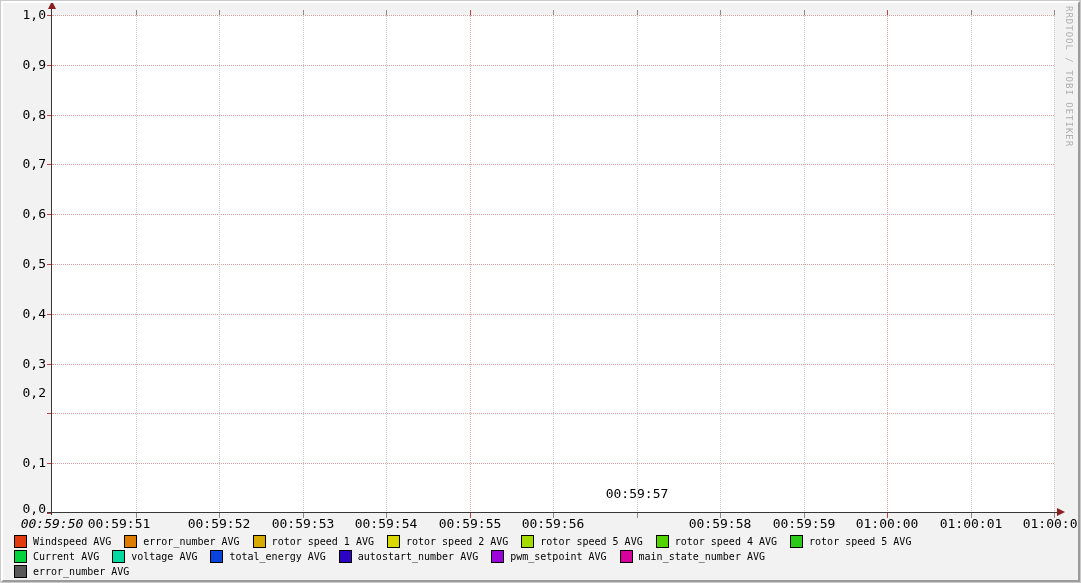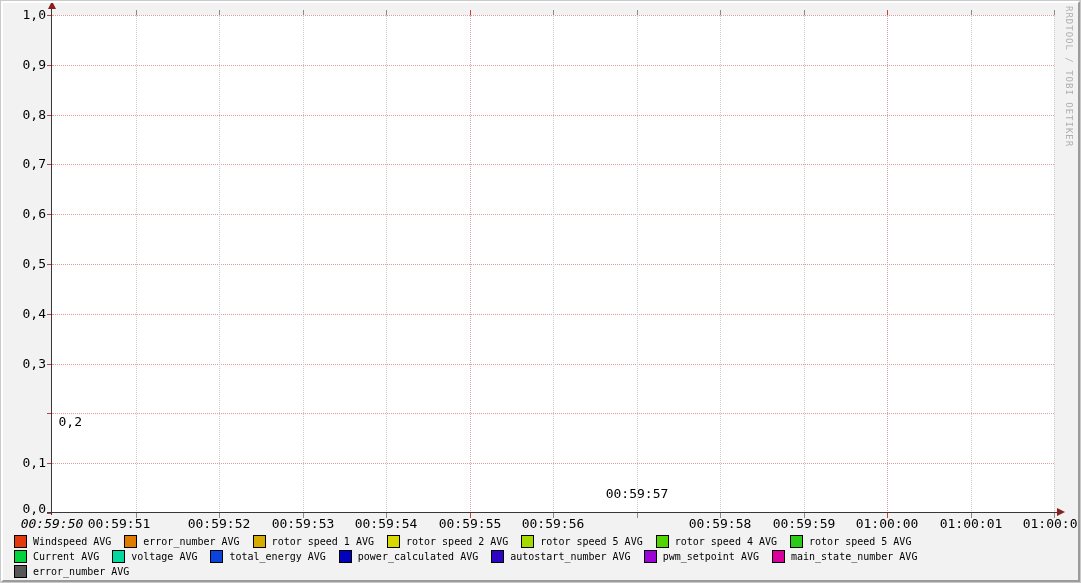--- a/index.html
+++ b/index.html
@@ -148,21 +148,21 @@
     </div>
   <div id="label-layer">
       <div class="ylab" style="top: 6px;">1,0</div>
       <div class="ylab" style="top: 56px;">0,9</div>
       <div class="ylab" style="top: 106px;">0,8</div>
       <div class="ylab" style="top: 155px;">0,7</div>
       <div class="ylab" style="top: 205px;">0,6</div>
       <div class="ylab" style="top: 255px;">0,5</div>
       <div class="ylab" style="top: 305px;">0,4</div>
       <div class="ylab" style="top: 355px;">0,3</div>
-      <div class="ylab" style="top: 413px; margin-left: 36px;">0,2</div>
+      <div class="ylab" style="top: 384px;">0,2</div>
       <div class="ylab" style="top: 454px;">0,1</div>
       <div class="ylab" style="top: 500px;">0,0</div>
       <div class="xlab" style="left: 11px; top: 515px; font-style: italic;">00:59:50</div>
       <div class="xlab" style="left: 78px; top: 515px;">00:59:51</div>
       <div class="xlab" style="left: 178px; top: 515px;">00:59:52</div>
       <div class="xlab" style="left: 262px; top: 515px;">00:59:53</div>
       <div class="xlab" style="left: 345px; top: 515px;">00:59:54</div>
       <div class="xlab" style="left: 429px; top: 515px;">00:59:55</div>
       <div class="xlab" style="left: 512px; top: 515px;">00:59:56</div>
       <div class="xlab" style="left: 596px; top: 485px;">00:59:57</div>
@@ -210,24 +210,20 @@
         </div>
         <div class="legend-item">
           <div class="swatch" style="background: rgb(0, 217, 160);"></div>
           <div class="legend-label">voltage AVG</div>
         </div>
         <div class="legend-item">
           <div class="swatch" style="background: rgb(10, 68, 220);"></div>
           <div class="legend-label">total_energy AVG</div>
         </div>
         <div class="legend-item">
-          <div class="swatch" style="background: rgb(2, 2, 188);"></div>
-          <div class="legend-label">power_calculated AVG</div>
-        </div>
-        <div class="legend-item">
           <div class="swatch" style="background: rgb(46, 4, 196);"></div>
           <div class="legend-label">autostart_number AVG</div>
         </div>
         <div class="legend-item">
           <div class="swatch" style="background: rgb(155, 3, 216);"></div>
           <div class="legend-label">pwm_setpoint AVG</div>
         </div>
         <div class="legend-item">
           <div class="swatch" style="background: rgb(216, 1, 156);"></div>
           <div class="legend-label">main_state_number AVG</div>

